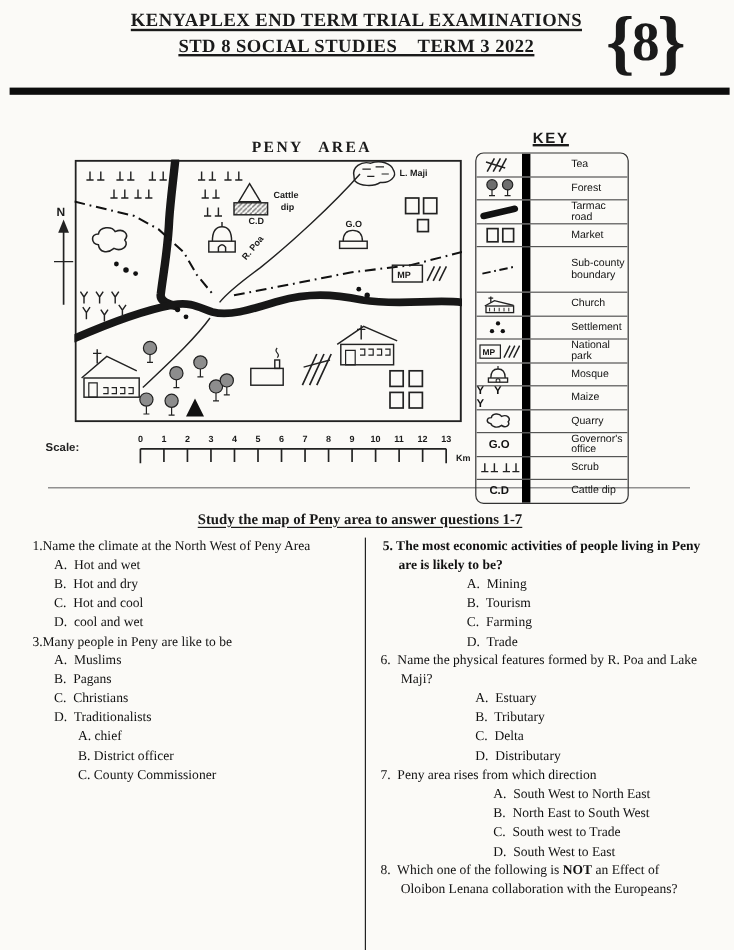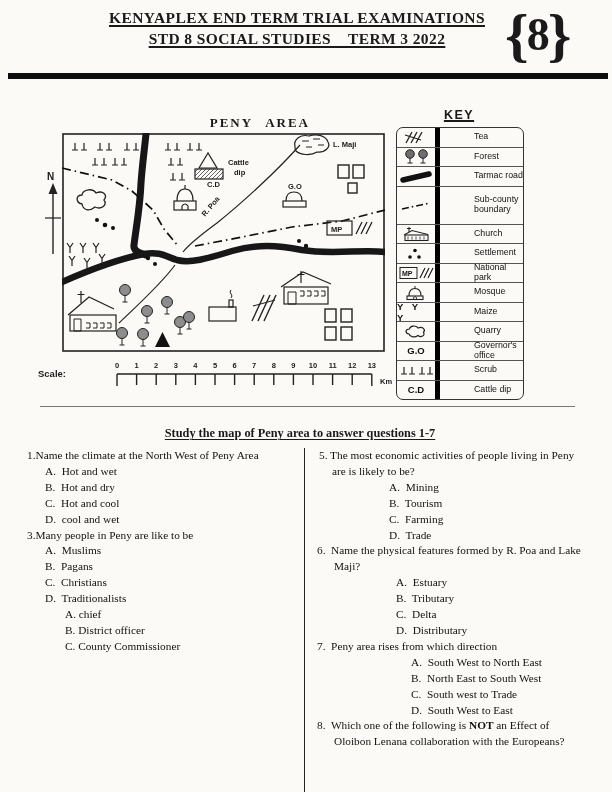--- a/index.html
+++ b/index.html
@@ -35,38 +35,38 @@
   
   .key-title{
     position:absolute;left:396px;top:108px;width:126px;text-align:center;
     font:bold 12.5px "Liberation Sans",sans-serif;letter-spacing:1.5px;
     text-decoration:underline;text-decoration-thickness:1.6px;
   }
   .key{position:absolute;left:396px;top:127px;width:126px;border:1.6px solid #333;border-radius:7px;background:transparent;overflow:hidden;}
   .krow{display:flex;height:18.5px;border-bottom:1px solid #555;align-items:stretch;gap:28px;}
   .krow.tall{height:37px;}
   .krow:last-child{border-bottom:none;}
-  .ksym{width:38px;border-right:5px solid #000000;display:flex;align-items:center;justify-content:center;}
+  .ksym{width:38px;border-right:7px solid #000000;display:flex;align-items:center;justify-content:center;}
   .klab{flex:1;display:flex;align-items:center;padding-left:6px;font:8.8px/9.6px "Liberation Sans",sans-serif;color:#111;}
   .ksym .ktxt{font:bold 9.5px "Liberation Sans",sans-serif;color:#111;}
   .ksym .ktxt.sp{letter-spacing:3px;}
   
   .instruction{
     position:absolute;top:426px;left:0;right:12px;text-align:center;
     font:bold 12.3px "Liberation Serif",serif;
     text-decoration:underline;text-underline-offset:2px;text-decoration-thickness:1.4px;
   }
   .cols{position:absolute;top:448px;left:0;right:0;bottom:0;display:flex;}
   .col-left{width:304px;padding-left:13px;box-sizing:border-box;}
   .col-right{flex:1;border-left:1.5px solid #222;padding-left:9px;}
   .q-text,.q-opt{font:11.3px/15.9px "Liberation Serif",serif;white-space:pre-wrap;color:#111;}
   .col-left .q-text{width:240px;}
   .col-right .q-text{width:252px;}
   .ml14{margin-left:14px;}
-  .ml5{margin-left:5px;}
+  .ml5{margin-left:5px;font-weight:bold;}
   .ml3{margin-left:3px;}
   .hang13{padding-left:13px;text-indent:-13px;}
   .hang17{padding-left:17px;text-indent:-17px;}
   .hang20{padding-left:20px;text-indent:-20px;}
   .opts-a .q-opt{padding-left:32px;}
   .opts-b .q-opt{padding-left:52px;}
   .opts-c .q-opt{padding-left:62px;}
   .opts-d .q-opt{padding-left:75px;}
   .opts-e .q-opt{padding-left:82px;}
   .opts-f .q-opt{padding-left:97px;}
@@ -288,20 +288,29 @@
     <div class="klab">Forest</div>
   </div>
   <div class="krow">
     <div class="ksym">
         <svg width="34" height="17" viewBox="0 0 34 17">
           <path d="M4 12 L30 6" stroke="#111" stroke-width="5.5" stroke-linecap="round"></path>
         </svg>
       </div>
     <div class="klab">Tarmac road</div>
   </div>
+  <div class="krow">
+    <div class="ksym">
+        <svg width="34" height="17" viewBox="0 0 34 17">
+          <rect x="7" y="3.5" width="9" height="11" stroke="#222" fill="none" stroke-width="1.4"></rect>
+          <rect x="20" y="3.5" width="9" height="11" stroke="#222" fill="none" stroke-width="1.4"></rect>
+        </svg>
+      </div>
+    <div class="klab">Market</div>
+  </div>
   <div class="krow tall">
     <div class="ksym">
         <svg width="34" height="17" viewBox="0 0 34 17">
           <path d="M3 12 L31 6" stroke="#111" stroke-width="1.6" fill="none" stroke-dasharray="7 3 1.5 3"></path>
         </svg>
       </div>
     <div class="klab">Sub-county boundary</div>
   </div>
   <div class="krow">
     <div class="ksym">

